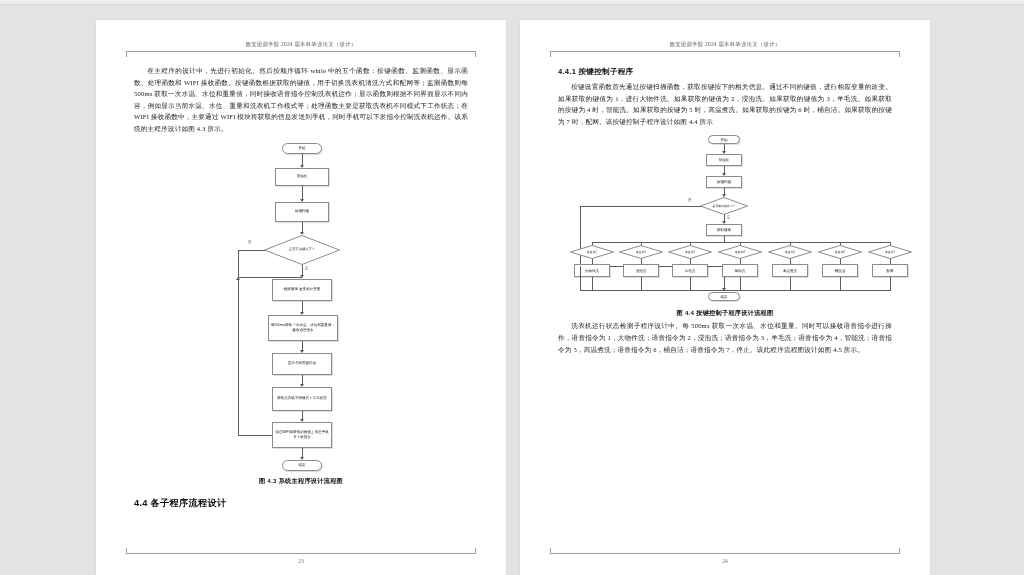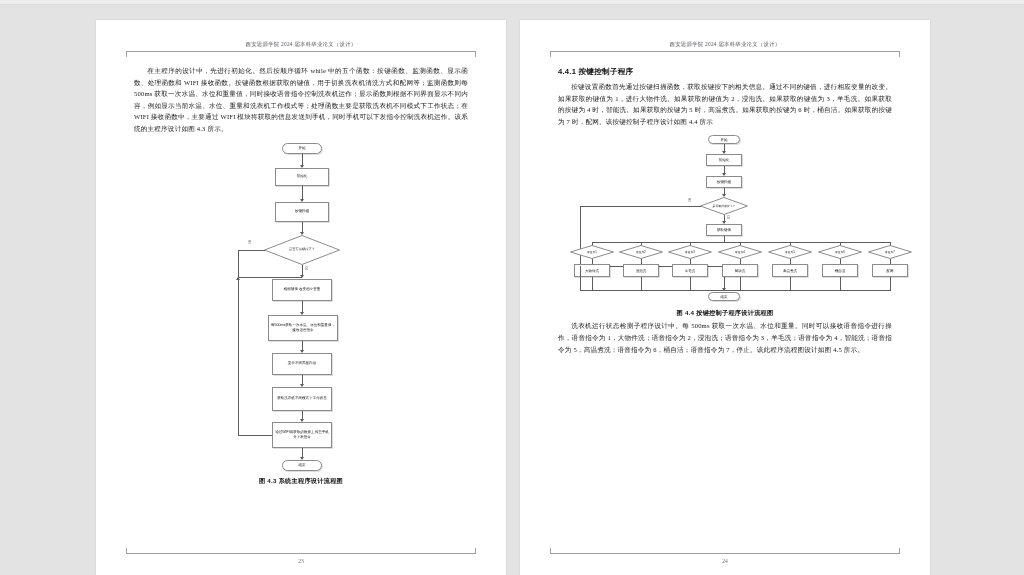--- a/index.html
+++ b/index.html
@@ -258,20 +258,24 @@
         <div class="arw up" style="left:102px;top:136px;"></div>
 
         <div class="ln v" style="left:168px;top:307px;height:11px;"></div>
         <div class="arw" style="left:166px;top:316px;"></div>
 
         <div class="node term" style="left:148px;top:319px;width:40px;height:11px;">结束</div>
       </div>
 
       <div class="figcap" style="margin-top:36px;">图 4.3 系统主程序设计流程图</div>
 
+      <h2 class="sec">
+        <span>4.4</span>
+        <span>各子程序流程设计</span>
+      </h2>
 
     </div>
 
     <div class="foot-rule"></div>
     <div class="pagenum">23</div>
   </div>
 
   <div class="page" id="page-right">
     <div class="page-inner">
 

